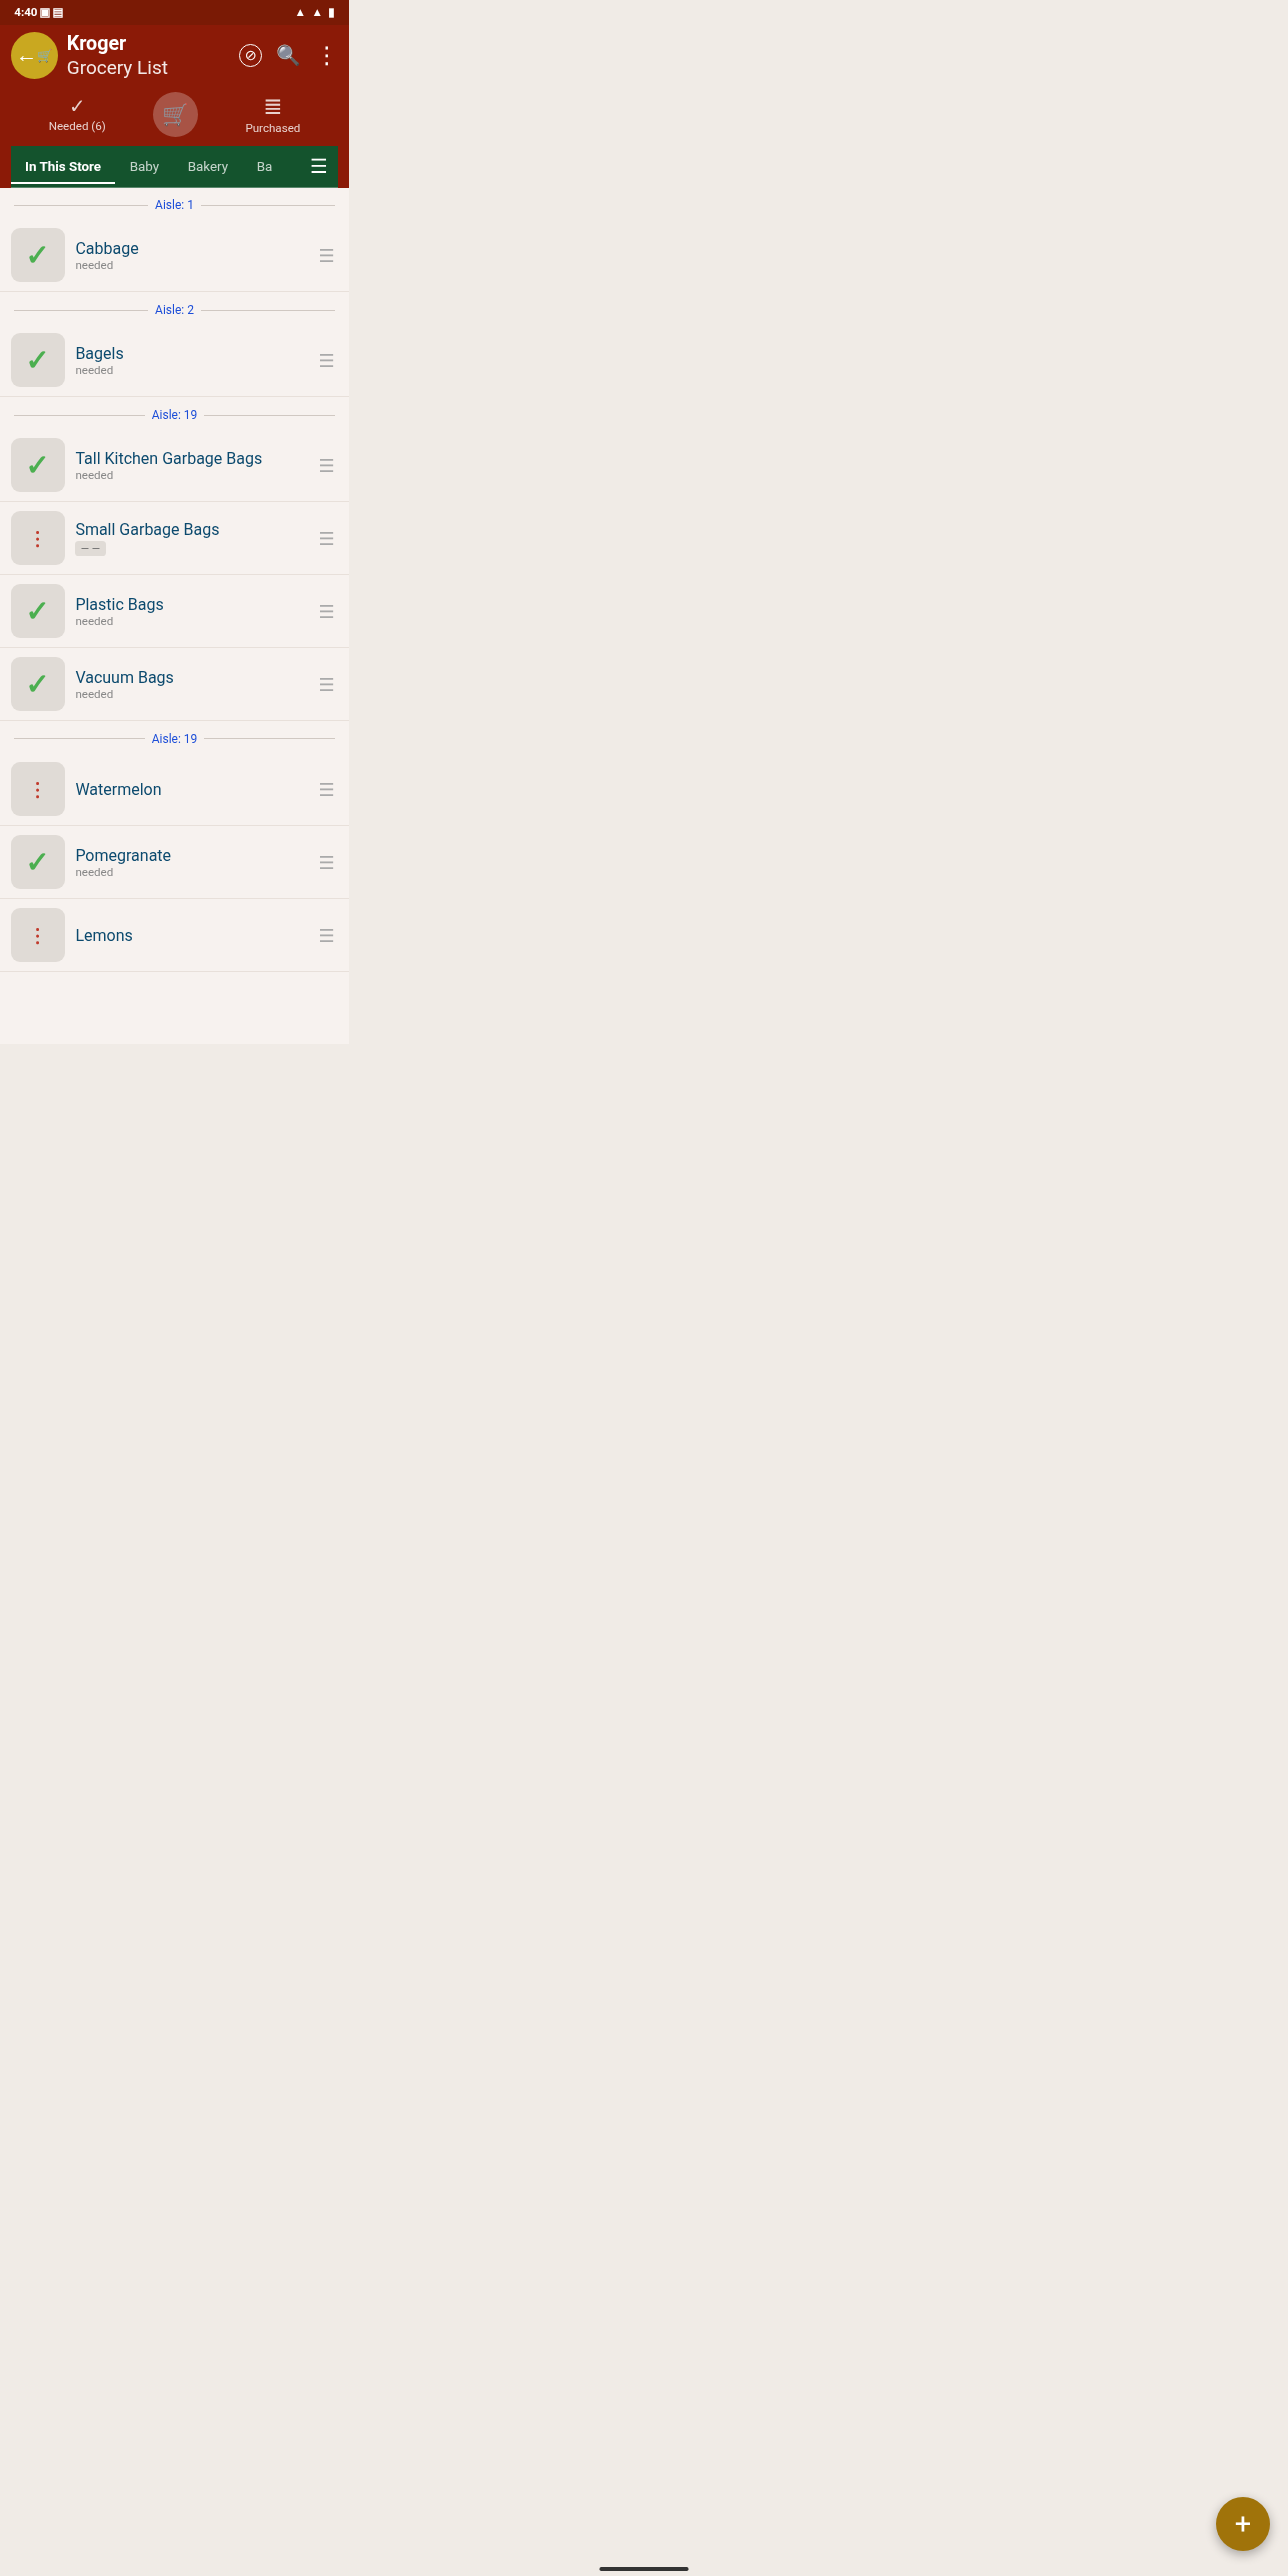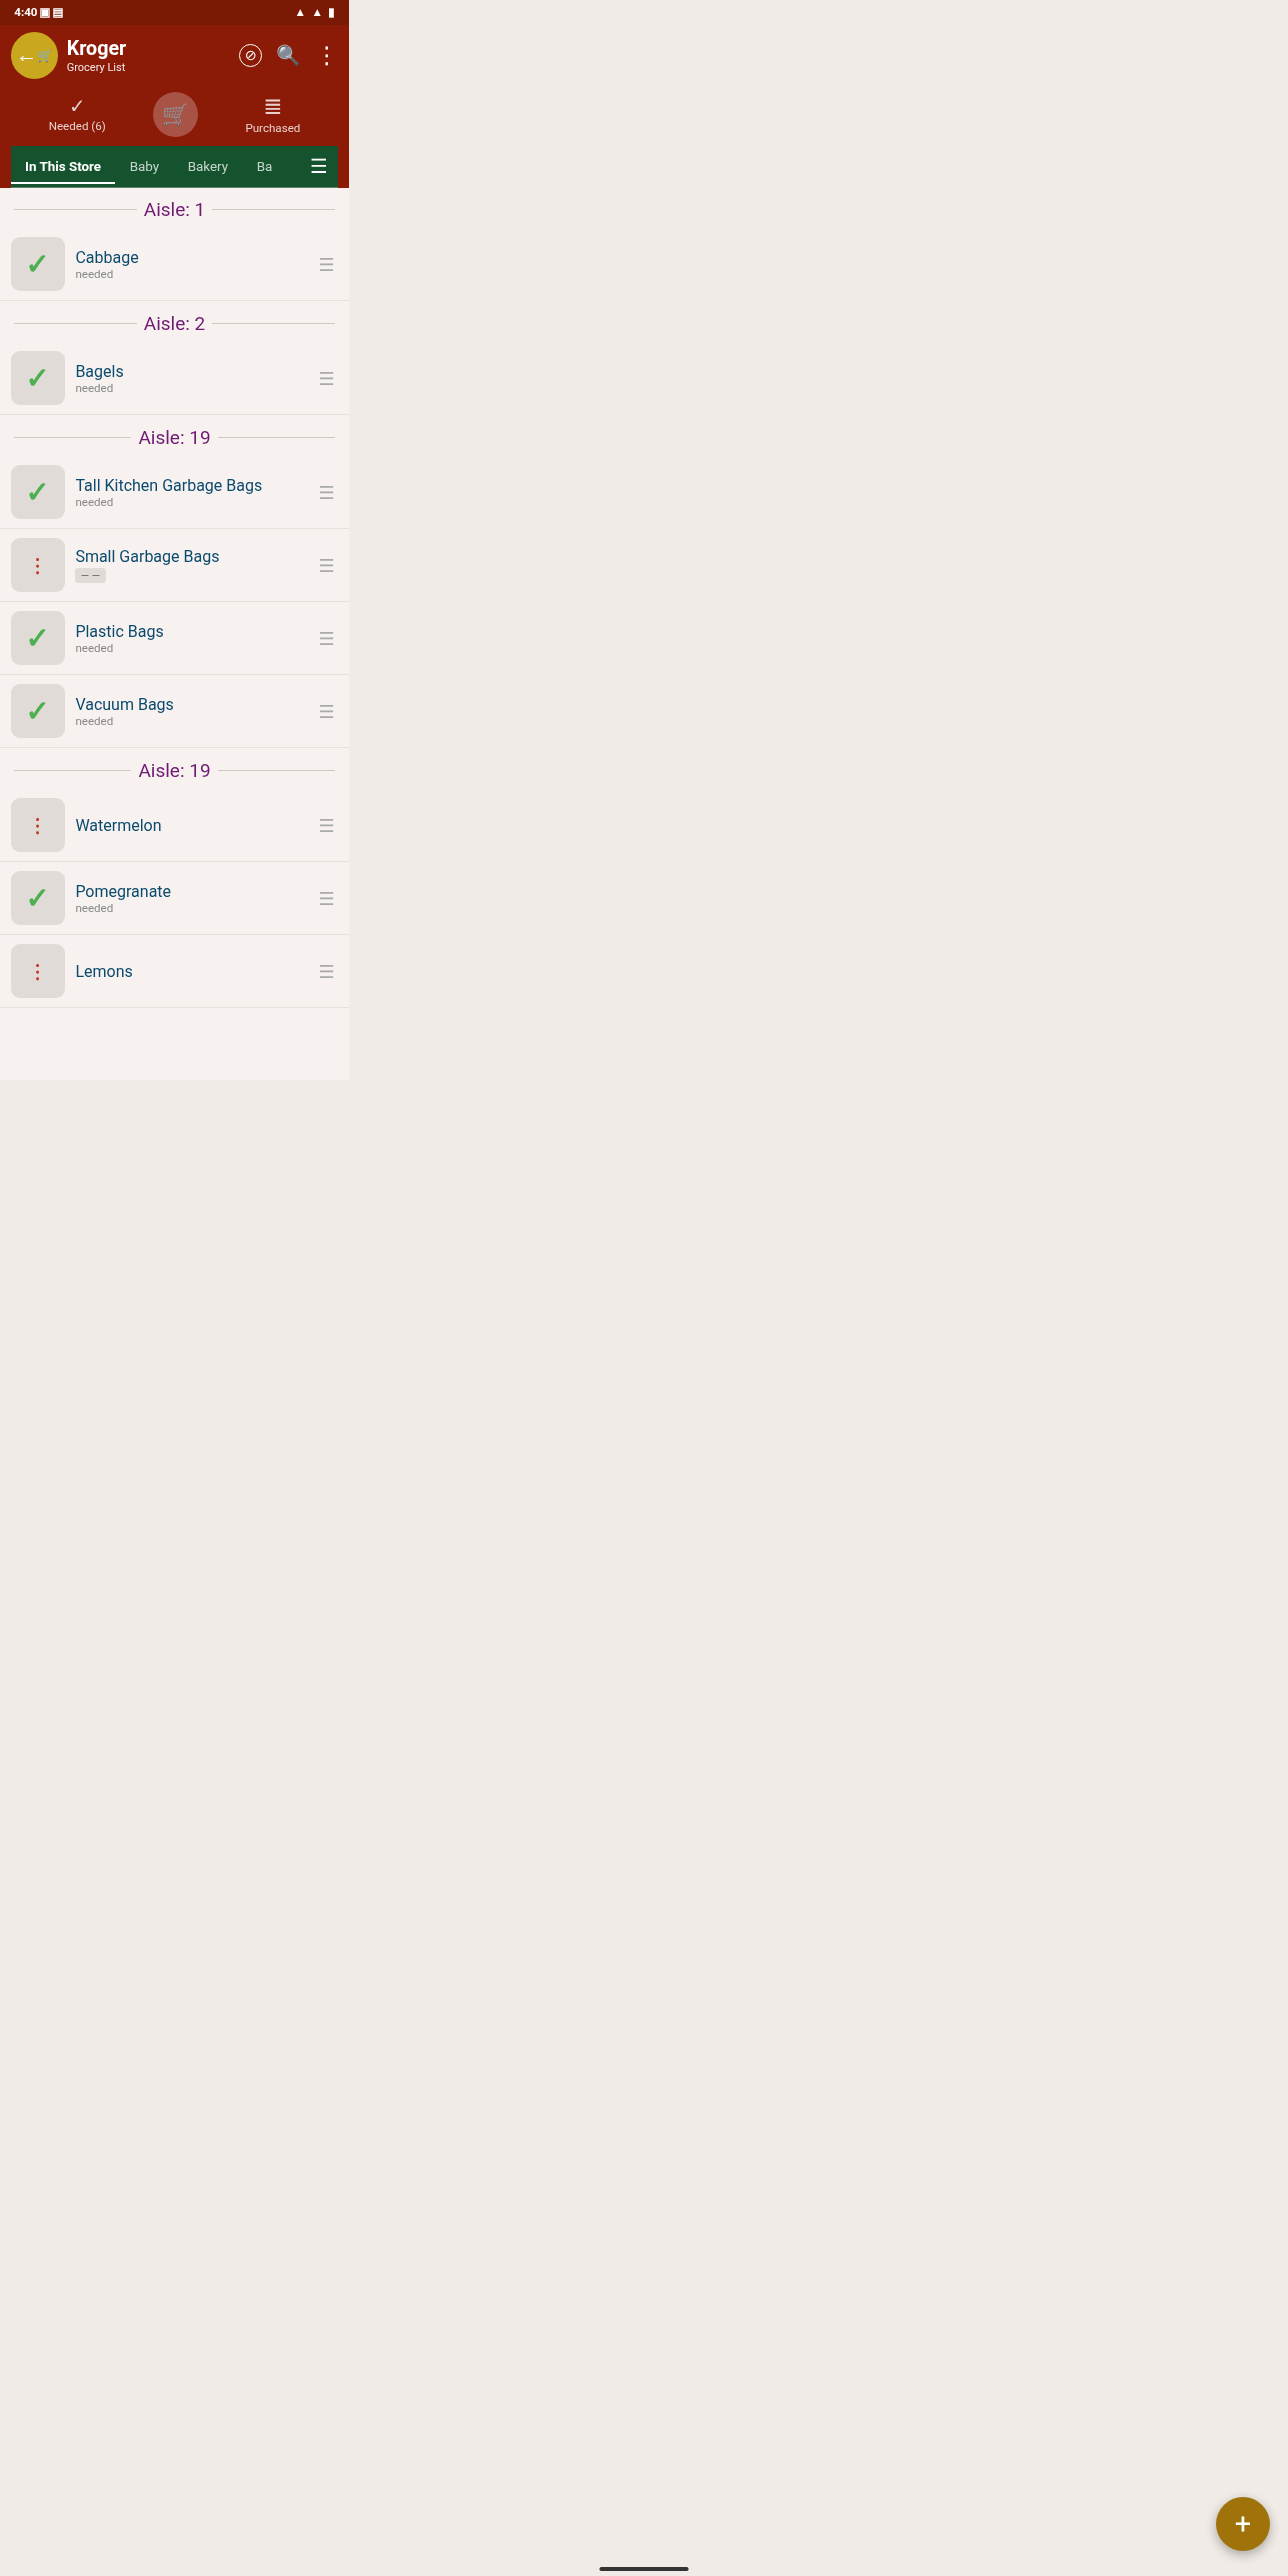--- a/index.html
+++ b/index.html
@@ -59,21 +59,21 @@
       font-size: 21.5px;
       font-weight: bold;
     }
     .store-info { color: white; }
     .store-name {
       font-size: 19.7px;
       font-weight: bold;
       line-height: 1.2;
     }
     .list-name {
-      font-size: 11px;
+      font-size: 19px;
       opacity: 0.9;
     }
     .header-icons {
       display: flex;
       align-items: center;
       gap: 14.3px;
       color: white;
     }
     .header-icon {
       font-size: 19.7px;
@@ -159,22 +159,22 @@
       align-items: center;
       padding: 10.7px 14.3px 7.2px;
       gap: 7.2px;
     }
     .aisle-line {
       flex: 1;
       height: 0.9px;
       background: #d0c8c2;
     }
     .aisle-label {
-      color: #701a75;
-      font-size: 19px;
+      color: #1d4ed8;
+      font-size: 12px;
     }
 
     
     .list-item {
       display: flex;
       align-items: center;
       padding: 9px 10.7px;
       background: #f7f2ef;
       border-bottom: 0.9px solid #e8e0da;
       gap: 10.7px;

